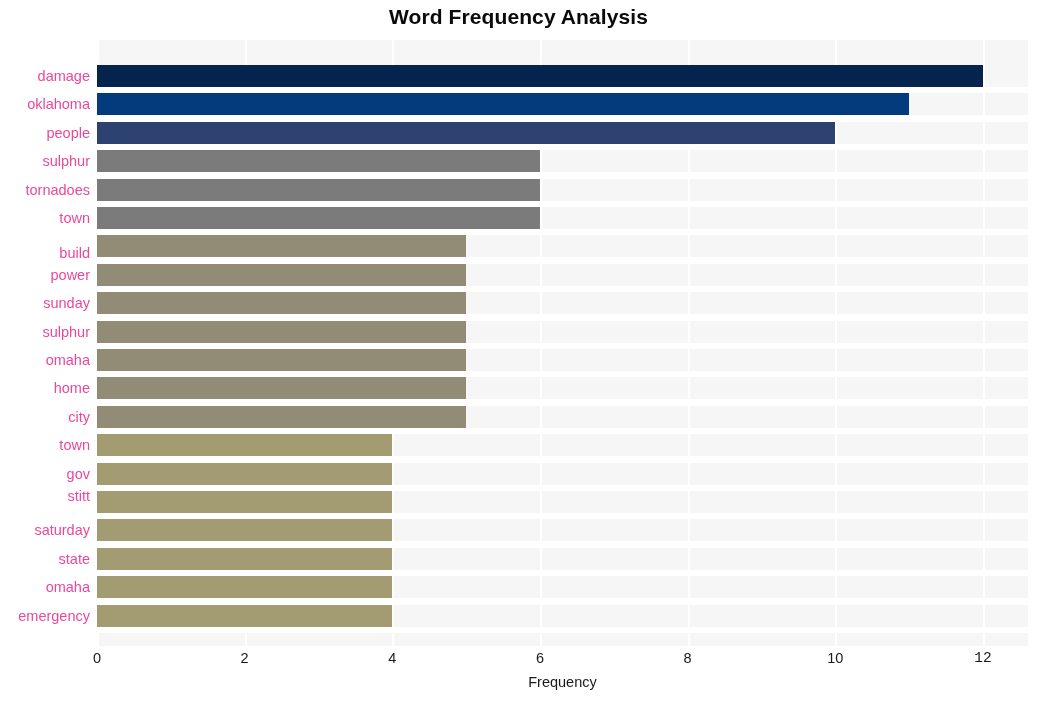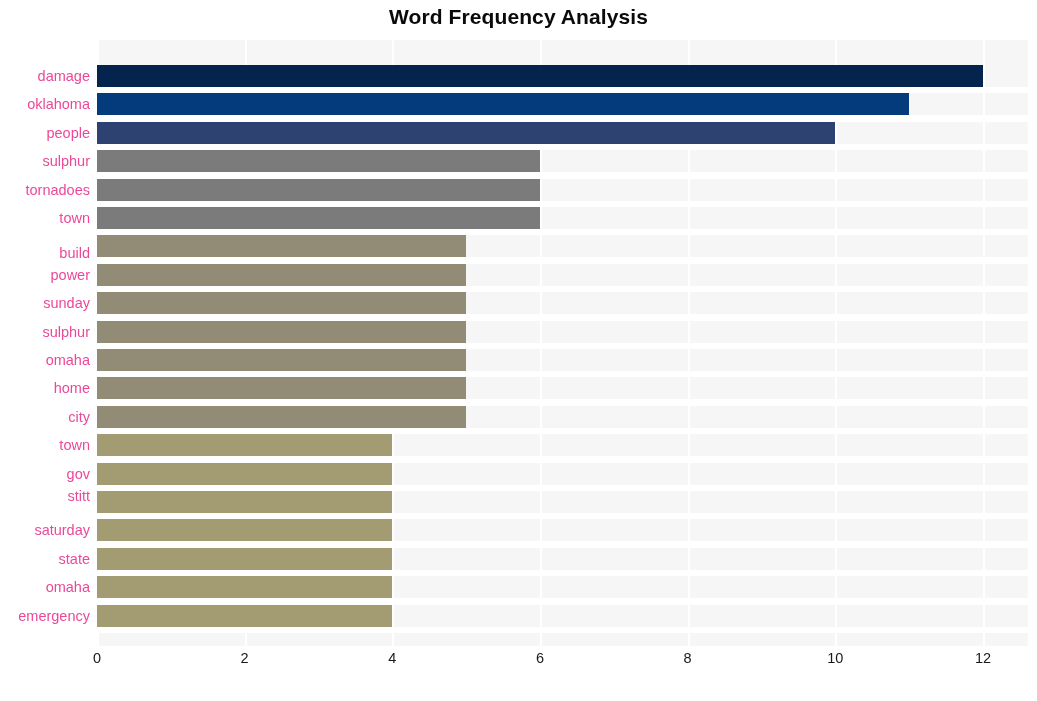--- a/index.html
+++ b/index.html
@@ -200,17 +200,18 @@
       <div class="ytick" style="top: 567.6px;">emergency</div>
     </div>
 
   <div id="x-axis-labels">
       <div class="xtick" style="left: 97px;">0</div>
       <div class="xtick" style="left: 244.667px;">2</div>
       <div class="xtick" style="left: 392.333px;">4</div>
       <div class="xtick" style="left: 540px;">6</div>
       <div class="xtick" style="left: 687.667px;">8</div>
       <div class="xtick" style="left: 835.333px;">10</div>
-      <div class="xtick" style="left: 983px;">12</div>
+      <div class="xtick" style="left: 983px; font-family: Liberation Mono, monospace;">12</div>
     </div>
 
+  <div id="x-axis-title">Frequency</div>
 
 </div>
 
 </body></html>

